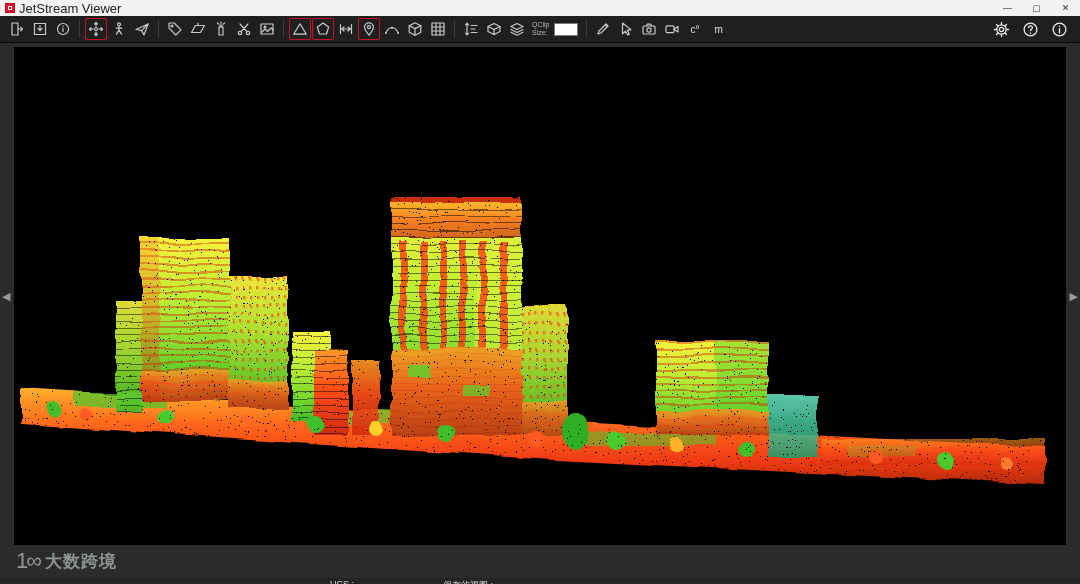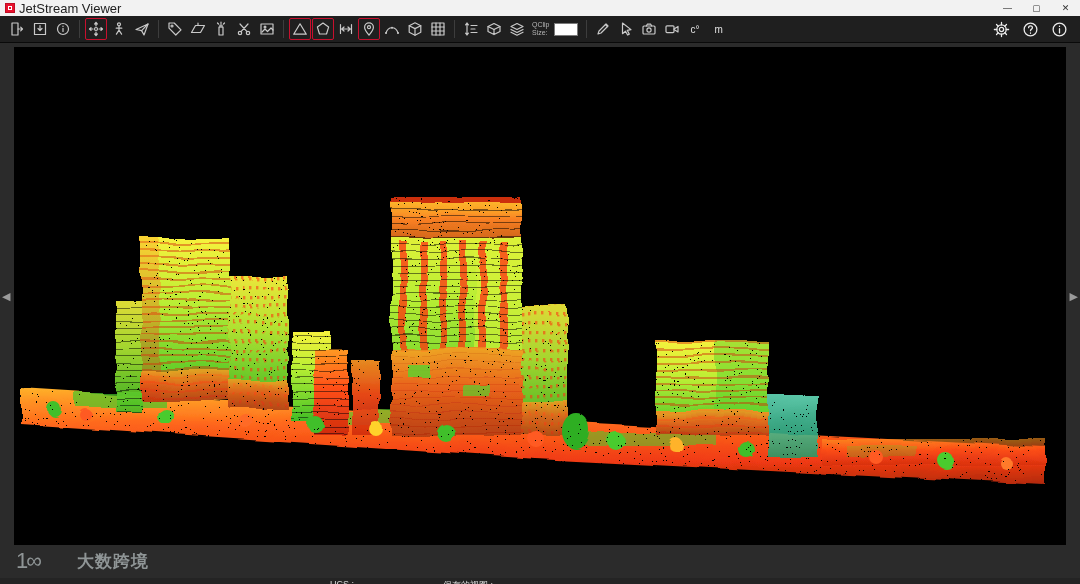--- a/index.html
+++ b/index.html
@@ -43,21 +43,21 @@
   .nav-arrow { position:absolute; top:50%; transform:translateY(-50%); background:transparent;
                border:none; color:#9b9b9b; font-size:11px; padding:0; line-height:1; }
   .nav-arrow.left  { left:-12px; }
   .nav-arrow.right { right:-12px; }
 
   
   .bottomband { position:relative; height:39px; background:#2b2b2b; }
   .watermark { position:absolute; left:16px; top:3px; display:flex; align-items:center;
                gap:5px; color:#8f9596; }
   .wm-logo { font-size:22px; font-weight:300; letter-spacing:-2px; }
-  .wm-text { font-size:17px; font-weight:bold; letter-spacing:1px;margin-left:32px; }
+  .wm-text { font-size:17px; font-weight:bold; letter-spacing:1px; }
   .status-sliver { position:absolute; left:0; right:0; bottom:0; height:6px;
                    background:#242424; overflow:hidden; }
   .status-sliver span { position:absolute; top:1px; font-size:9px; color:#d8d8d8; }
   .status-ucs { left:330px; }
   .status-views { left:443px; }
 </style>
 </head>
 <body>
 
 <div class="titlebar">

